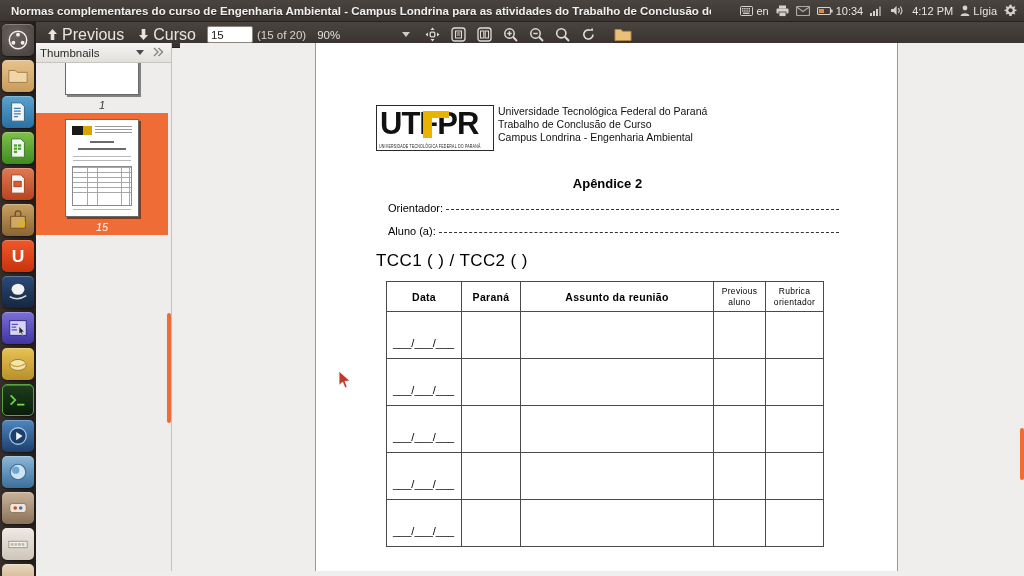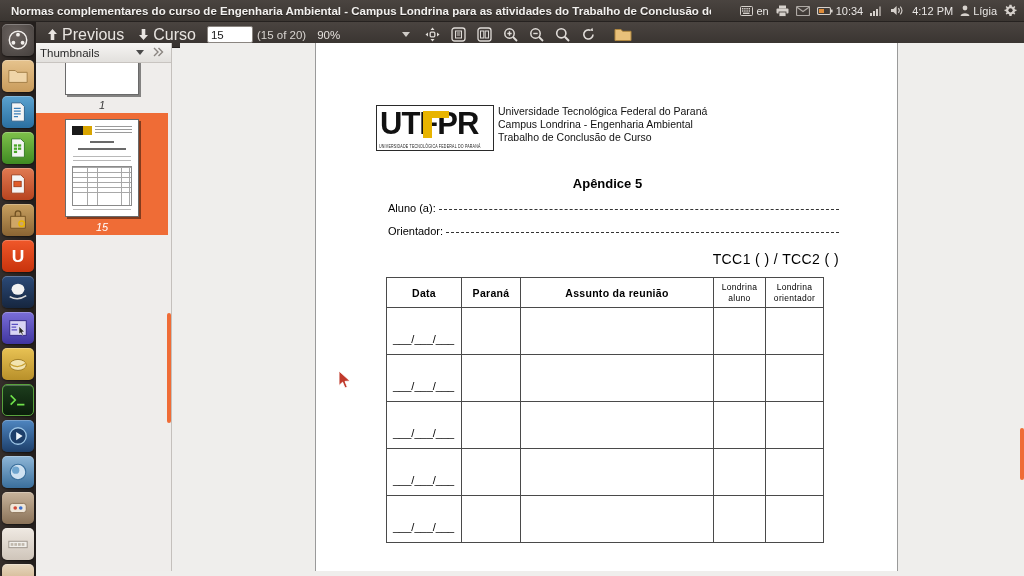--- a/index.html
+++ b/index.html
@@ -199,21 +199,21 @@
     position: absolute; left: 2px; bottom: 1px; right: 2px;
     font-size: 3.6px; letter-spacing: .2px; color: #1a1a1a; white-space: nowrap;
     transform: scaleY(1.4); transform-origin: left bottom;
   }
   #doc-head-txt { margin-left: 4px; font-size: 10.5px; line-height: 13.2px; color: #111; }
   #apendice { text-align: center; font-weight: bold; font-size: 13px; margin-top: 25px; }
   #form-title { text-align: center; font-weight: bold; font-size: 15px; margin-top: 16px; }
   .field-row { font-size: 11px; margin-top: 11px; padding-left: 12px; display: flex; align-items: baseline; }
   .field-row .lbl { white-space: nowrap; }
   .field-row .ln { flex: 1; border-bottom: 1px dashed #333; margin-left: 3px; position: relative; top: -2px; }
-  #tcc-row { text-align: right; font-size: 14px; margin-top: 14px; letter-spacing: .4px; }
+  #tcc-row { text-align: left; font-size: 17px; margin-top: 14px; letter-spacing: .4px; }
 
   table#form-table {
     width: 437px; margin: 10px 0 0 10px;
     border-collapse: collapse; table-layout: fixed;
   }
   #form-table td, #form-table th {
     border: 1px solid #4a4a4a; padding: 0;
     font-family: "Liberation Sans", sans-serif;
   }
   #form-table th {
@@ -604,53 +604,53 @@
 
           <div id="doc-head">
             <div id="utfpr-logo">
               <span class="bigtext">UTFPR</span>
               <span class="bar"></span>
               <span class="bar2"></span>
               <span class="sub">UNIVERSIDADE TECNOLÓGICA FEDERAL DO PARANÁ</span>
             </div>
             <div id="doc-head-txt">
               <div>Universidade Tecnológica Federal do Paraná</div>
+              <div>Trabalho de Conclusão de Curso</div>
               <div>Campus Londrina - Engenharia Ambiental</div>
-              <div>Trabalho de Conclusão de Curso</div>
             </div>
           </div>
 
-          <div id="apendice">Apêndice 5</div>
+          <div id="apendice">Apêndice 2</div>
 
           <div class="field-row">
-            <span class="lbl">Aluno (a):</span>
+            <span class="lbl">Orientador:</span>
             <span class="ln"></span>
           </div>
           <div class="field-row">
-            <span class="lbl">Orientador:</span>
+            <span class="lbl">Aluno (a):</span>
             <span class="ln"></span>
           </div>
 
           <div id="tcc-row">TCC1 (    )   /   TCC2 (    )</div>
 
           <table id="form-table">
             <colgroup>
               <col style="width:75px">
                 <col style="width:59px">
                 <col style="width:193px">
                 <col style="width:52px">
                 <col style="width:58px">
             </colgroup>
             <thead>
               <tr>
                 <th>Data</th>
                 <th>Paraná</th>
                 <th>Assunto da reunião</th>
-                <th class="small">Londrina aluno</th>
-                <th class="small">Londrina orientador</th>
+                <th class="small">Previous aluno</th>
+                <th class="small">Rubrica orientador</th>
               </tr>
             </thead>
             <tbody>
               <tr>
                 <td class="date">___/___/___</td>
                 <td></td>
                 <td></td>
                 <td></td>
                 <td></td>
               </tr>

